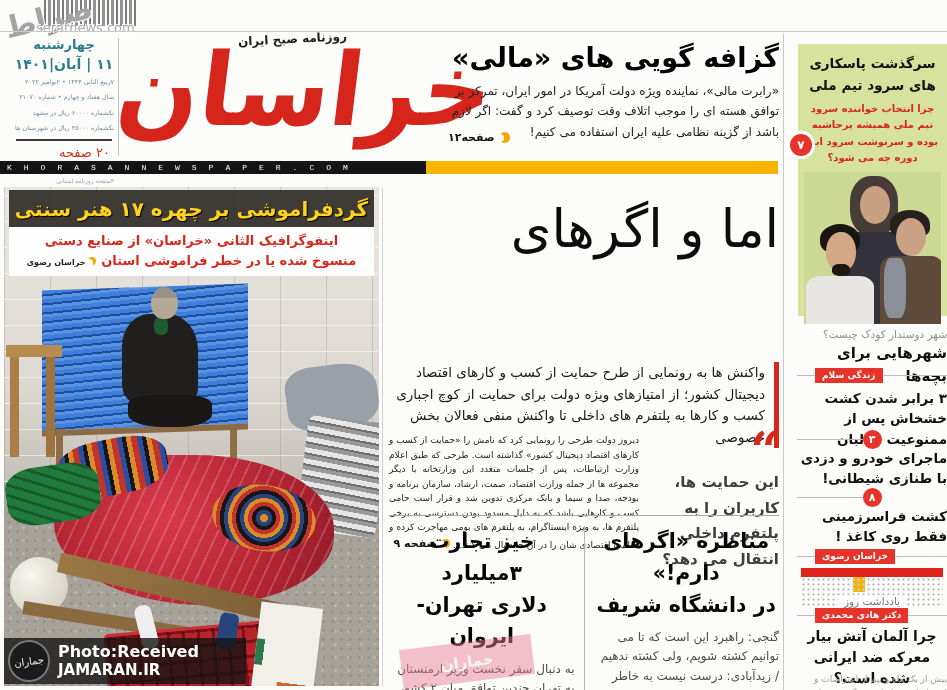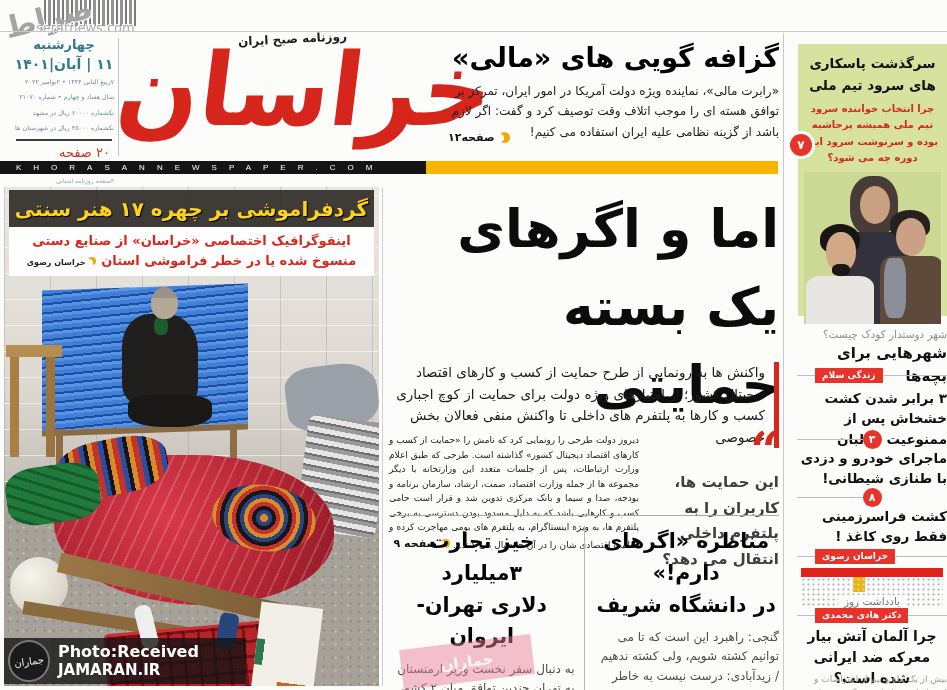--- a/index.html
+++ b/index.html
@@ -30,22 +30,22 @@
   #logo .tag{position:absolute;left:36%;top:2px;font-size:12px;color:#1d1d1d;font-weight:bold;transform:rotate(-3deg);}
   
   #topart{left:438px;top:42px;width:341px;text-align:right;}
   #topart .hl{font-size:27px;font-weight:900;color:#000;letter-spacing:-.5px;}
   #topart .bd{font-size:12px;color:#222;line-height:1.7;margin-top:8px;}
   .pageref{display:inline-flex;align-items:center;gap:4px;font-size:11px;font-weight:bold;color:#111;direction:rtl;}
   .cres{width:11px;height:11px;border-radius:50%;background:#f5a800;position:relative;display:inline-block;flex:0 0 auto;}
   .cres::after{content:"";position:absolute;left:-3px;top:2px;width:8px;height:8px;border-radius:50%;background:#fff;}
   #topart .pr{position:absolute;left:10px;bottom:-2px;}
   #sitebar-black{left:0;top:161px;width:426px;height:13px;background:#141414;color:#fff;
-    font-family:Liberation Sans, sans-serif;font-size:8px;letter-spacing:12px;
-    line-height:13px;padding-left:16px;box-sizing:border-box;white-space:nowrap;overflow:hidden;}
+    font-family:Liberation Mono, monospace;font-size:8px;letter-spacing:12px;
+    line-height:13px;padding-left:7px;box-sizing:border-box;white-space:nowrap;overflow:hidden;}
   #sitebar-yellow{left:426px;top:161px;width:352px;height:13px;background:#f7b500;}
   
   #card{left:4px;top:187px;width:375px;height:499px;overflow:hidden;
     background:linear-gradient(180deg,#e9e6e1 0,#ddd8d1 40%,#c6c1b9 58%,#b2ada5 100%);}
   #card .wall{position:absolute;inset:0 0 auto 0;height:295px;
     background:repeating-linear-gradient(0deg,rgba(255,255,255,.55) 0 1px,transparent 1px 26px),
                repeating-linear-gradient(90deg,rgba(150,145,138,.35) 0 1px,transparent 1px 46px);}
   #card .floor{position:absolute;left:0;top:295px;right:0;bottom:0;background:#a7a299;
     background-image:radial-gradient(#948f86 1px,transparent 1.5px),radial-gradient(#bdb8ae 1px,transparent 1.5px);
     background-size:9px 9px,13px 13px;}
@@ -100,21 +100,21 @@
   #credit{left:0;bottom:2px;width:242px;height:46px;background:rgba(18,18,18,.78);
     display:flex;align-items:center;gap:8px;padding-left:4px;box-sizing:border-box;}
   #credit .logo{width:38px;height:38px;border-radius:50%;background:#1b1b1b;border:2px solid #777;
     color:#eee;font-size:10px;display:flex;align-items:center;justify-content:center;transform:rotate(-8deg);flex:0 0 auto;}
   #credit .l1{font-size:16px;font-weight:bold;color:#fff;line-height:1.15;}
   #credit .l2{font-size:15px;font-weight:bold;color:#fff;line-height:1.15;}
   .vrule-left{left:382px;top:188px;width:1px;height:498px;background:#cfcfcf;}
   
   #mid{left:389px;top:190px;width:390px;height:500px;}
   #mainhl{position:absolute;right:0;top:0;width:100%;text-align:right;direction:rtl;
-    font-size:52px;line-height:1.5;font-weight:700;color:#0c0c0c;letter-spacing:-2px;}
+    font-size:52px;line-height:1.5;font-weight:400;color:#0c0c0c;letter-spacing:-2px;}
   #lead{position:absolute;right:0;top:172px;width:100%;box-sizing:border-box;direction:rtl;
     border-right:5px solid #d8271c;padding-right:9px;font-size:13.5px;font-weight:500;color:#1a1a1a;line-height:1.6;text-align:right;}
   #quoterow{position:absolute;right:0;top:243px;width:100%;display:flex;direction:rtl;gap:14px;}
   #quoterow .qbox{width:126px;flex:0 0 auto;text-align:right;}
   .qmark{font-family:"DejaVu Serif","Liberation Serif",serif;font-size:50px;font-weight:bold;color:#d8271c;line-height:.7;height:34px;}
   #quoterow .qtext{font-size:15px;font-weight:bold;color:#3f3f3f;line-height:1.7;margin-top:3px;}
   #quoterow .qbody{flex:1;font-size:9px;color:#222;line-height:1.62;text-align:justify;}
   #middiv{position:absolute;left:0;top:325px;width:100%;height:1px;background:#a8a8a8;}
   #arts{position:absolute;left:0;top:336px;width:100%;display:flex;direction:rtl;}
   .art{flex:1;direction:rtl;}
@@ -223,37 +223,36 @@
     <div id="plank2" class="ph"></div>
     <div id="crate" class="ph"></div>
     <div id="spool1" class="ph"></div>
     <div id="spool2" class="ph"></div>
     <div id="papercard" class="ph"></div>
 
     <div id="band-dark" class="ph">
       <span class="t">گردفراموشی بر چهره ۱۷ هنر سنتی</span>
     </div>
     <div id="band-white" class="ph rtl">
-      <div class="r">اینفوگرافیک اختصاصی «خراسان» از صنایع دستی</div>
+      <div class="r">اینفوگرافیک الثانی «خراسان» از صنایع دستی</div>
       <div class="r"><span>منسوخ شده یا در خطر فراموشی استان</span><span class="reg"><span class="cres" style="width:8px;height:8px;"></span> <span>خراسان رضوی</span></span></div>
     </div>
     <div id="credit" class="ph">
       <div class="logo">جماران</div>
       <div>
         <div class="l1">Photo:Received</div>
         <div class="l2">JAMARAN.IR</div>
       </div>
     </div>
   </div>
   <div class="abs vrule-left"></div>
 
   <div id="mid" class="abs">
     <div id="mainhl">
       <div>اما و اگرهای</div>
-      <div>یک بسته حمایتی</div>
     </div>
     <div id="lead">واکنش ها به رونمایی از طرح حمایت از کسب و کارهای اقتصاد دیجیتال کشور؛ از امتیازهای ویژه دولت برای حمایت از کوچ اجباری کسب و کارها به پلتفرم های داخلی تا واکنش منفی فعالان بخش خصوصی</div>
     <div id="quoterow">
       <div class="qbox">
         <div class="qmark">“</div>
         <div class="qtext">این حمایت ها، کاربران را به پلتفرم داخلی انتقال می دهد؟</div>
       </div>
       <div class="qbody">
         <span>دیروز دولت طرحی را رونمایی کرد که نامش را «حمایت از کسب و کارهای اقتصاد دیجیتال کشور» گذاشته است. طرحی که طبق اعلام وزارت ارتباطات، پس از جلسات متعدد این وزارتخانه با دیگر مجموعه ها از جمله وزارت اقتصاد، صمت، ارشاد، سازمان برنامه و بودجه، صدا و سیما و بانک مرکزی تدوین شد و قرار است حامی کسب و کارهایی باشد که به دلیل مسدود بودن دسترسی به برخی پلتفرم ها، به ویژه اینستاگرام، به پلتفرم های بومی مهاجرت کرده و فعالیت اقتصادی شان را در آن جا دنبال می کنند...</span>
         <span class="pageref">

